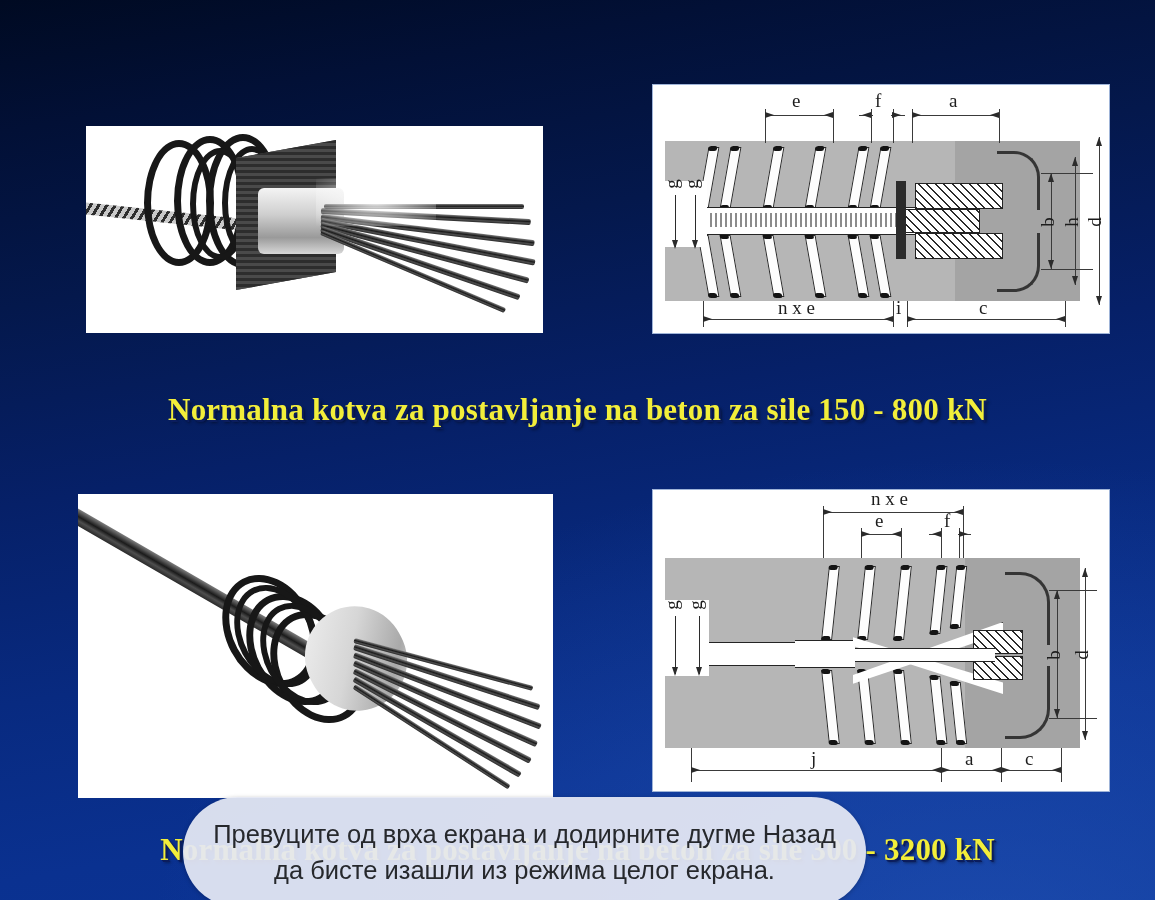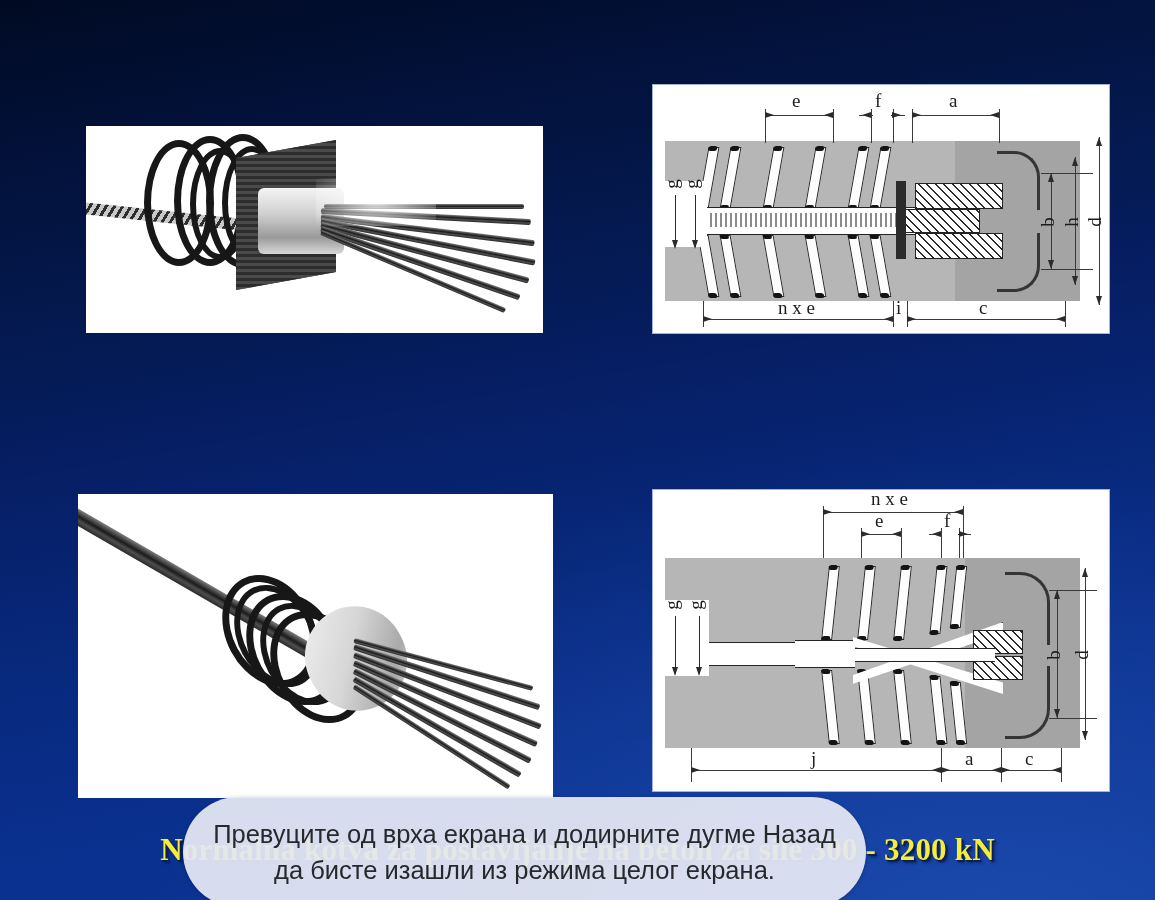--- a/index.html
+++ b/index.html
@@ -227,20 +227,21 @@
     <span class="arrow u" style="left:418.5px;top:72px;"></span>
     <span class="arrow d" style="left:418.5px;top:191px;"></span>
     <span class="dimlabel rot" style="left:414px;top:126px;">h</span>
 
     <div class="dimvert" style="left:446px;top:52px;height:168px;"></div>
     <span class="arrow u" style="left:442.5px;top:52px;"></span>
     <span class="arrow d" style="left:442.5px;top:211px;"></span>
     <span class="dimlabel rot" style="left:437px;top:126px;">d</span>
   </div>
 
+  <div class="caption" style="left:0;top:392px;">Normalna kotva za postavljanje na beton za sile 150 - 800 kN</div>
 
   <div class="panel" id="photo-bl" style="left:78px;top:494px;width:475px;height:304px;">
     <div class="pw" style="inset:0;">
 
       <div class="strand" style="left:-10px;top:10px;width:300px;height:15px;transform:rotate(30deg);transform-origin:left center;"></div>
 
       <div class="coil" style="left:148px;top:78px;width:74px;height:104px;transform:rotate(-28deg);"></div>
       <div class="coil" style="left:172px;top:96px;width:74px;height:104px;transform:rotate(-28deg);"></div>
       <div class="coil" style="left:196px;top:114px;width:74px;height:104px;transform:rotate(-28deg);"></div>
       <div class="coil thin" style="left:160px;top:88px;width:66px;height:96px;transform:rotate(-28deg);"></div>

